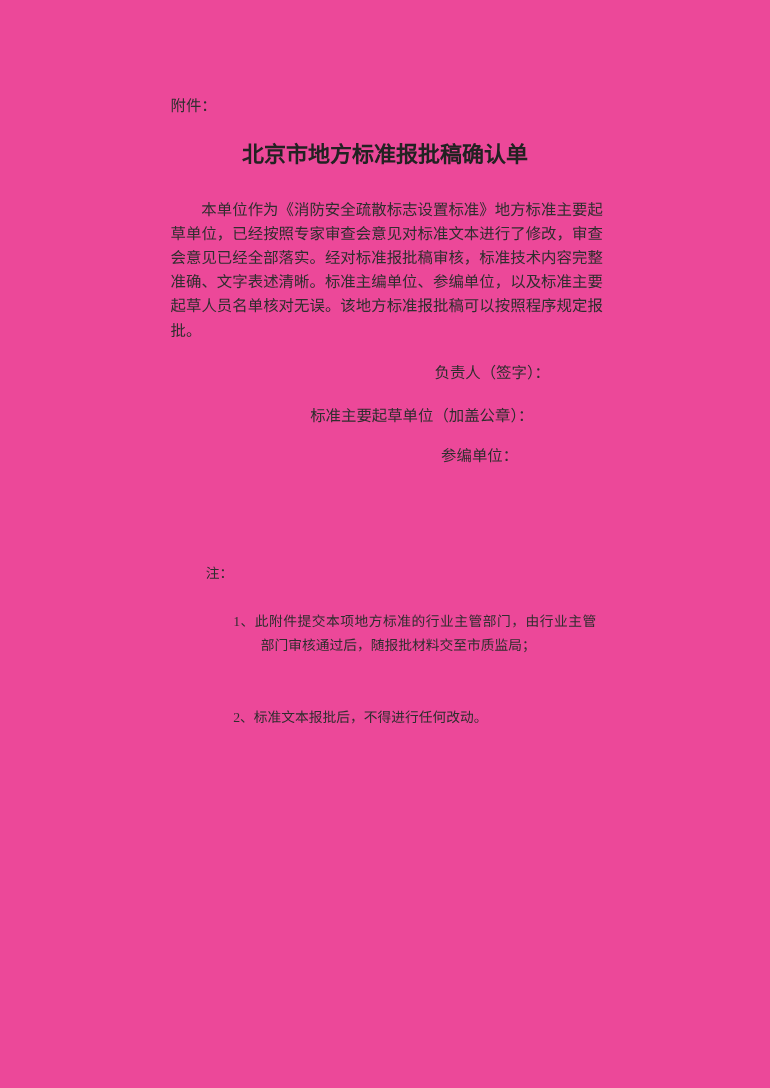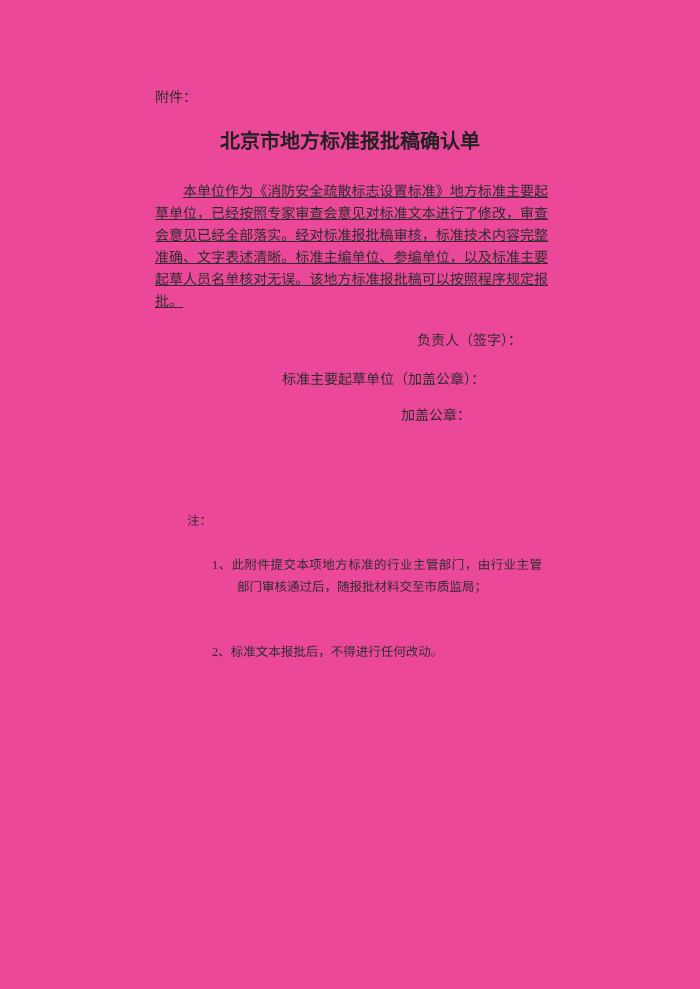--- a/index.html
+++ b/index.html
@@ -40,29 +40,28 @@
     position: absolute;
     left: 155px;
     top: 181px;
     width: 393px;
     margin: 0;
     font-size: 14px;
     line-height: 22px;
     text-align: justify;
     text-justify: inter-ideograph;
     text-indent: 2em;
-    text-decoration: underline;
   }
   .sig-line {
     position: absolute;
     font-size: 14px;
     line-height: 20px;
     white-space: nowrap;
   }
-  .sig-responsible { left: 417px; top: 331px; text-align: right; }
+  .sig-responsible { left: 395px; top: 331px; text-align: right; }
   .sig-unit        { left: 282px; top: 370px; }
   .sig-date        { left: 401px; top: 406px; }
   .note {
     position: absolute;
     left: 187px;
     top: 511px;
     display: flex;
     font-size: 12.5px;
     line-height: 21.5px;
   }
@@ -89,21 +88,21 @@
   <div class="attachment-label">附件：</div>
 
   <h1 class="doc-title">北京市地方标准报批稿确认单</h1>
 
   <p class="body-paragraph">本单位作为《消防安全疏散标志设置标准》地方标准主要起草单位，已经按照专家审查会意见对标准文本进行了修改，审查会意见已经全部落实。经对标准报批稿审核，标准技术内容完整准确、文字表述清晰。标准主编单位、参编单位，以及标准主要起草人员名单核对无误。该地方标准报批稿可以按照程序规定报批。</p>
 
   <div class="sig-line sig-responsible">负责人（签字）：</div>
 
   <div class="sig-line sig-unit">标准主要起草单位（加盖公章）：</div>
 
-  <div class="sig-line sig-date">加盖公章：</div>
+  <div class="sig-line sig-date">参编单位：</div>
 
   <div class="note">
     <span class="note-label">注：</span>
     <div class="note-items">
       <div class="note-item">1、此附件提交本项地方标准的行业主管部门，由行业主管部门审核通过后，随报批材料交至市质监局；</div>
       <div class="note-item">2、标准文本报批后，不得进行任何改动。</div>
     </div>
   </div>
 
 </div>

